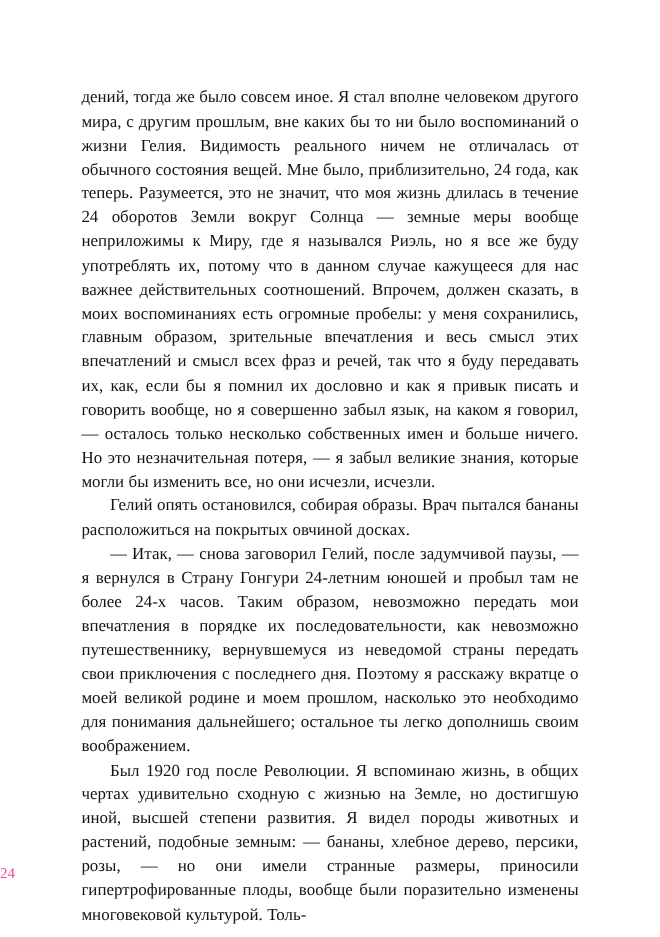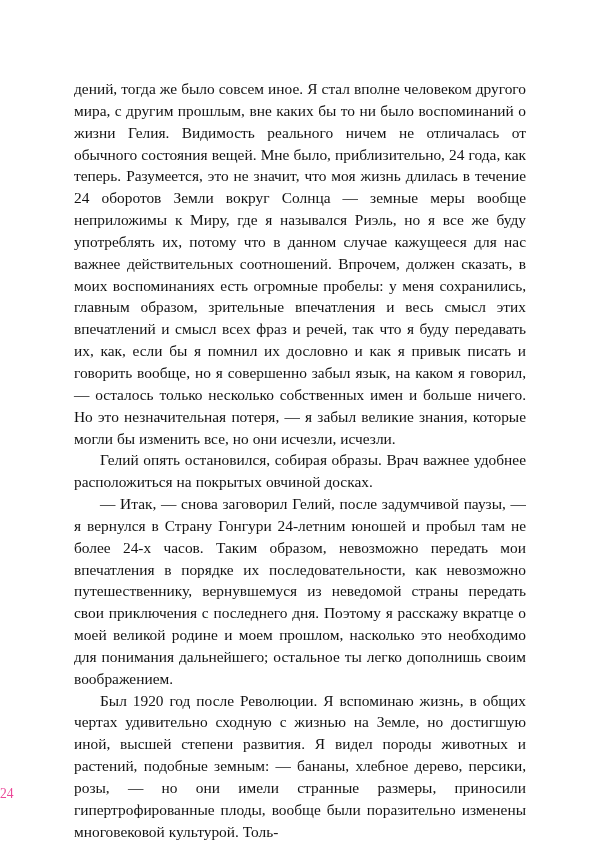--- a/index.html
+++ b/index.html
@@ -63,20 +63,20 @@
     font-family: "Liberation Serif", "DejaVu Serif", serif;
   }
 </style>
 </head>
 <body>
 
 <div class="page">
 
   <div class="text-block">
     <p class="para">дений, тогда же было совсем иное. Я стал вполне человеком другого мира, с другим прошлым, вне каких бы то ни было воспоминаний о жизни Гелия. Видимость реального ничем не отличалась от обычного состояния вещей. Мне было, приблизительно, 24 года, как теперь. Разумеется, это не значит, что моя жизнь длилась в течение 24 оборотов Земли вокруг Солнца — земные меры вообще неприложимы к Миру, где я назывался Риэль, но я все же буду употреблять их, потому что в данном случае кажущееся для нас важнее действительных соотношений. Впрочем, должен сказать, в моих воспоминаниях есть огромные пробелы: у меня сохранились, главным образом, зрительные впечатления и весь смысл этих впечатлений и смысл всех фраз и речей, так что я буду передавать их, как, если бы я помнил их дословно и как я привык писать и говорить вообще, но я совершенно забыл язык, на каком я говорил, — осталось только несколько собственных имен и больше ничего. Но это незначительная потеря, — я забыл великие знания, которые могли бы изменить все, но они исчезли, исчезли.</p>
-    <p class="para indent">Гелий опять остановился, собирая образы. Врач важнее удобнее расположиться на покрытых овчиной досках.</p>
+    <p class="para indent">Гелий опять остановился, собирая образы. Врач пытался бананы расположиться на покрытых овчиной досках.</p>
     <p class="para indent">— Итак, — снова заговорил Гелий, после задумчивой паузы, — я вернулся в Страну Гонгури 24-летним юношей и пробыл там не более 24-х часов. Таким образом, невозможно передать мои впечатления в порядке их последовательности, как невозможно путешественнику, вернувшемуся из неведомой страны передать свои приключения с последнего дня. Поэтому я расскажу вкратце о моей великой родине и моем прошлом, насколько это необходимо для понимания дальнейшего; остальное ты легко дополнишь своим воображением.</p>
     <p class="para indent">Был 1920 год после Революции. Я вспоминаю жизнь, в общих чертах удивительно сходную с жизнью на Земле, но достигшую иной, высшей степени развития. Я видел породы животных и растений, подобные земным: — бананы, хлебное дерево, персики, розы, — но они имели странные размеры, приносили гипертрофированные плоды, вообще были поразительно изменены многовековой культурой. Толь-</p>
   </div>
 
   <div class="page-number">24</div>
 
 </div>
 
 </body></html>

